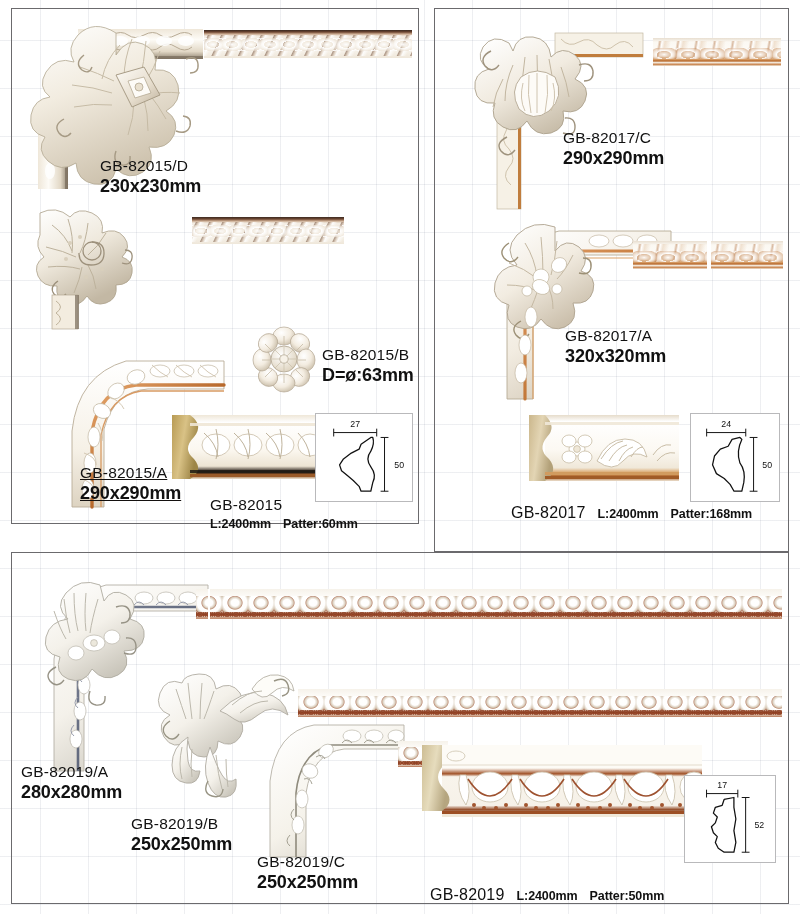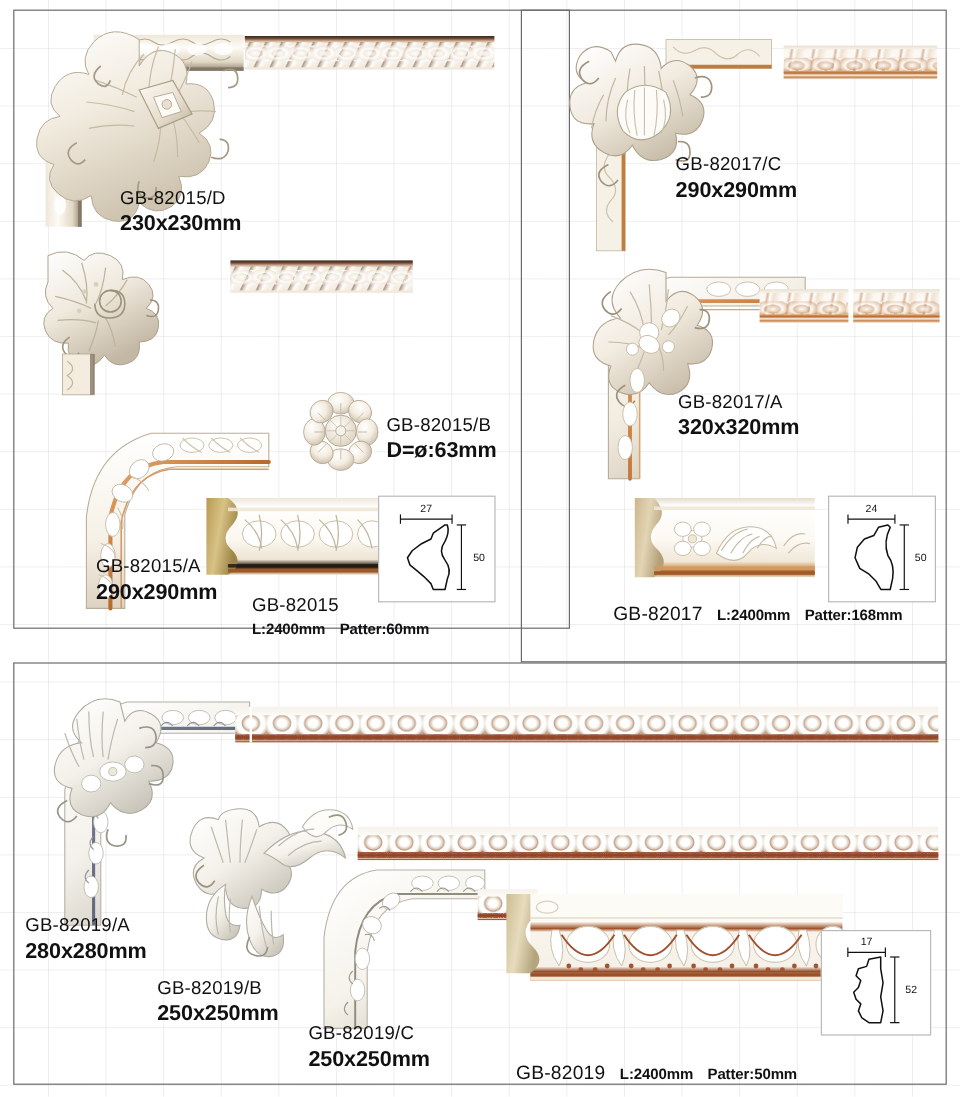--- a/index.html
+++ b/index.html
@@ -21,21 +21,21 @@
       linear-gradient(to bottom, rgba(120,130,150,0.13) 1px, transparent 1px);
     background-size:48px 48px;
     background-position:-8px -8px;
   }
   
   .panel {
     position:absolute;
     border:1.5px solid #6b6a6d;
     background:transparent;
   }
-  #panel-a { left:11px;  top:8px;   width:464px; height:516px; }
+  #panel-a { left:11px;  top:8px;   width:408px; height:516px; }
   #panel-b { left:434px; top:8px;   width:355px; height:544px; }
   #panel-c { left:11px;  top:552px; width:778px; height:352px; }
 
   
   .item { position:absolute; }
   .caption { position:absolute; color:#14110f; white-space:nowrap; }
   .code {
     font-size:15.5px; letter-spacing:.2px; line-height:1.15;
     color:#111; font-weight:400;
   }
@@ -405,21 +405,21 @@
             <path d="M172 20 q8 8 16 12"></path>
             <path d="M82 52 q10 4 14 12"></path>
               <path d="M70 78 q6 10 4 18"></path>
             <path d="M56 108 q12 4 12 12"></path>
               <path d="M54 134 q12 4 12 12"></path>
           </g>
         </g>
       </svg>
     </div>
 
-    <div class="caption" style="left:68px; top:455px;">
+    <div class="caption" style="left:68px; top:455px;text-decoration:underline;">
       <div class="code">GB-82015/A</div>
       <div class="dim">290x290mm</div>
     </div>
 
     <div class="prof-sample" style="left:160px; top:400px; width:148px; height:76px;">
       <svg width="148" height="76" viewBox="0 0 148 76">
         <defs>
           <linearGradient id="m15" x1="0" y1="0" x2="0" y2="1">
             <stop offset="0" stop-color="#efe7d8"></stop>
               <stop offset="0.12" stop-color="#ffffff"></stop>

